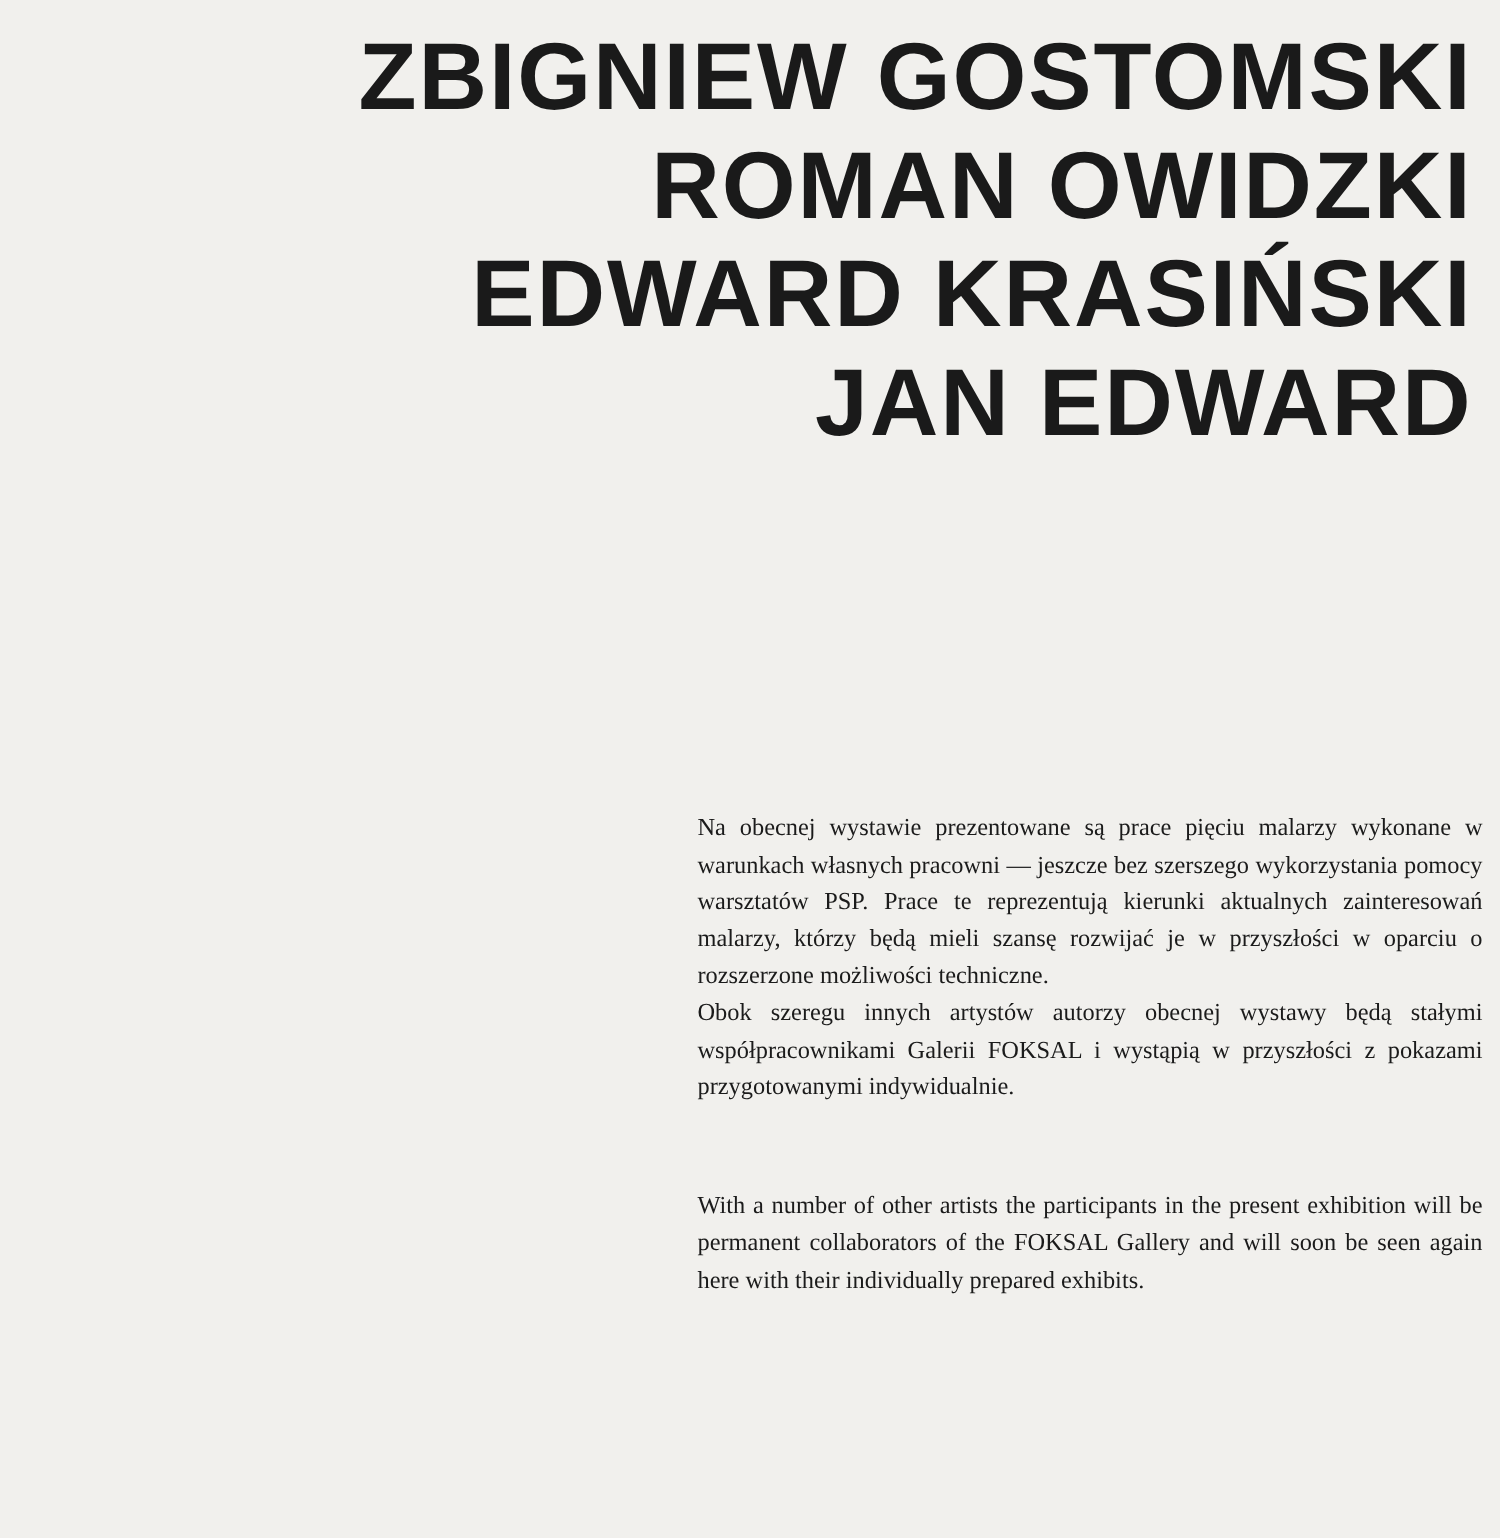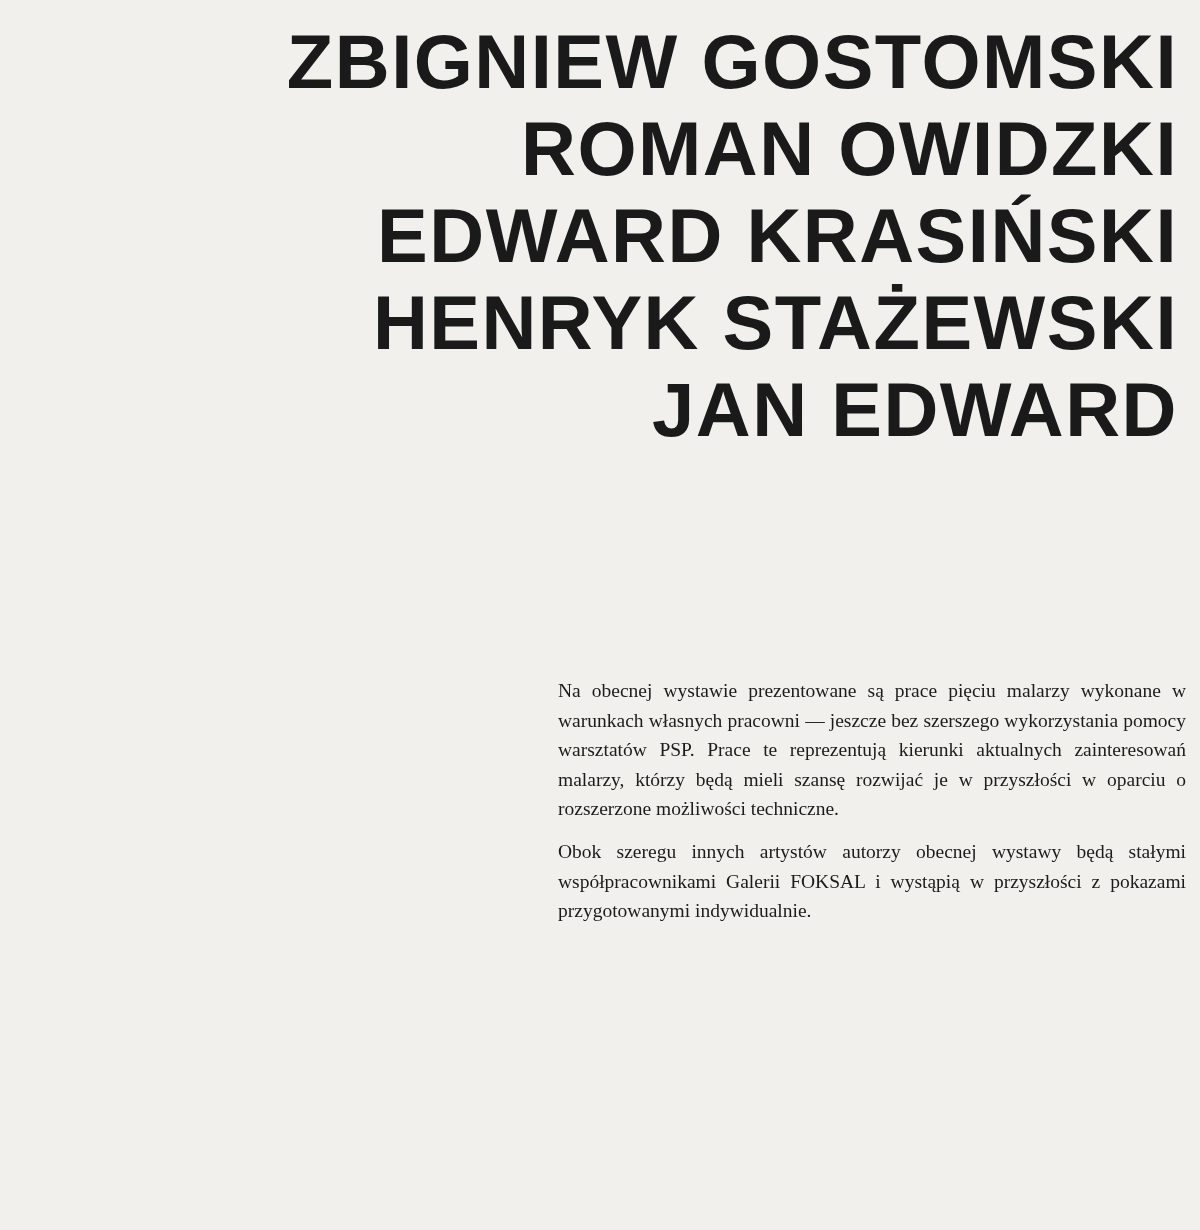--- a/index.html
+++ b/index.html
@@ -51,38 +51,38 @@
   .para {
     font-family: "Liberation Serif", serif;
     font-size: 19.5px;
     line-height: 29.6px;
     text-align: justify;
     text-justify: inter-word;
     margin: 0;
     color: #1b1b1b;
     hyphens: manual;
   }
-  .para + .para { margin-top: 13px; }
+  .para + .para { margin-top: 0; }
   .en .para { font-size: 19.5px; line-height: 30px; }
-  .last-line-left { text-align-last: left; margin-top: 28px; }
+  .last-line-left { text-align-last: left; }
 </style>
 </head>
 <body>
 
 <div class="page">
 
   <div class="titles">
     <div class="title-line">ZBIGNIEW GOSTOMSKI</div>
     <div class="title-line">ROMAN OWIDZKI</div>
     <div class="title-line">EDWARD KRASIŃSKI</div>
-    <div class="title-line">HENRYK STAŻEWSKI</div>
     <div class="title-line">JAN EDWARD</div>
   </div>
 
   <div class="text-col pl-block">
     <p class="para last-line-left">Na obecnej wystawie prezentowane są prace pięciu malarzy wykonane w warunkach własnych pracowni — jeszcze bez szerszego wykorzystania pomocy warsztatów PSP. Prace te reprezentują kierunki aktualnych zainteresowań malarzy, którzy będą mieli szansę rozwijać je w przyszłości w oparciu o rozszerzone możliwości techniczne.</p>
     <p class="para last-line-left">Obok szeregu innych artystów autorzy obecnej wystawy będą stałymi współpracownikami Galerii FOKSAL i wystąpią w przyszłości z pokazami przygotowanymi indywidualnie.</p>
   </div>
 
   <div class="text-col en-block en">
+    <p class="para last-line-left">With a number of other artists the participants in the present exhibition will be permanent collaborators of the FOKSAL Gallery and will soon be seen again here with their individually prepared exhibits.</p>
   </div>
 
 </div>
 
 </body></html>

